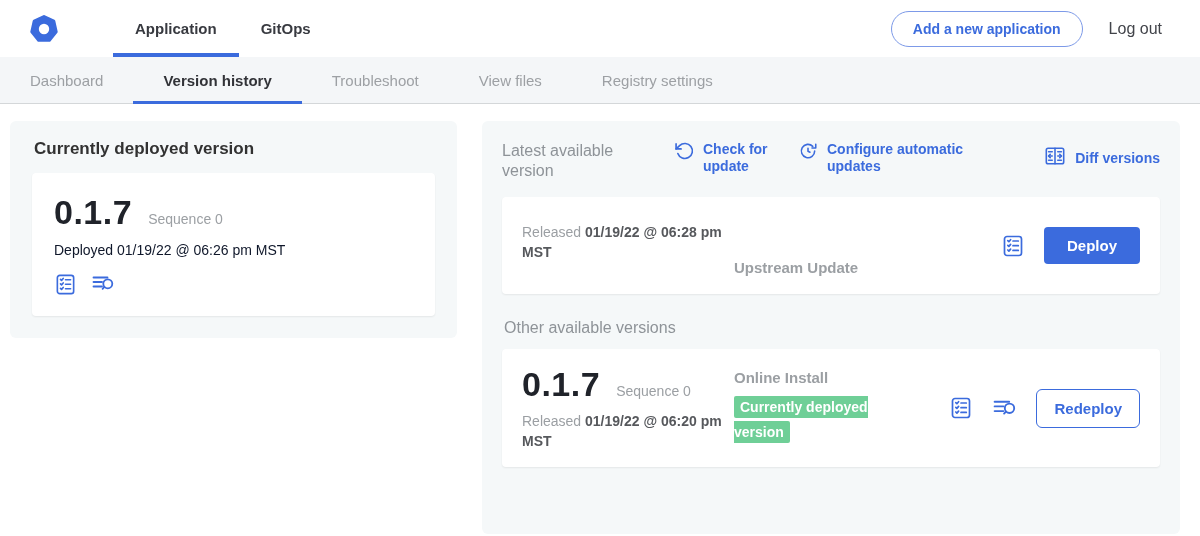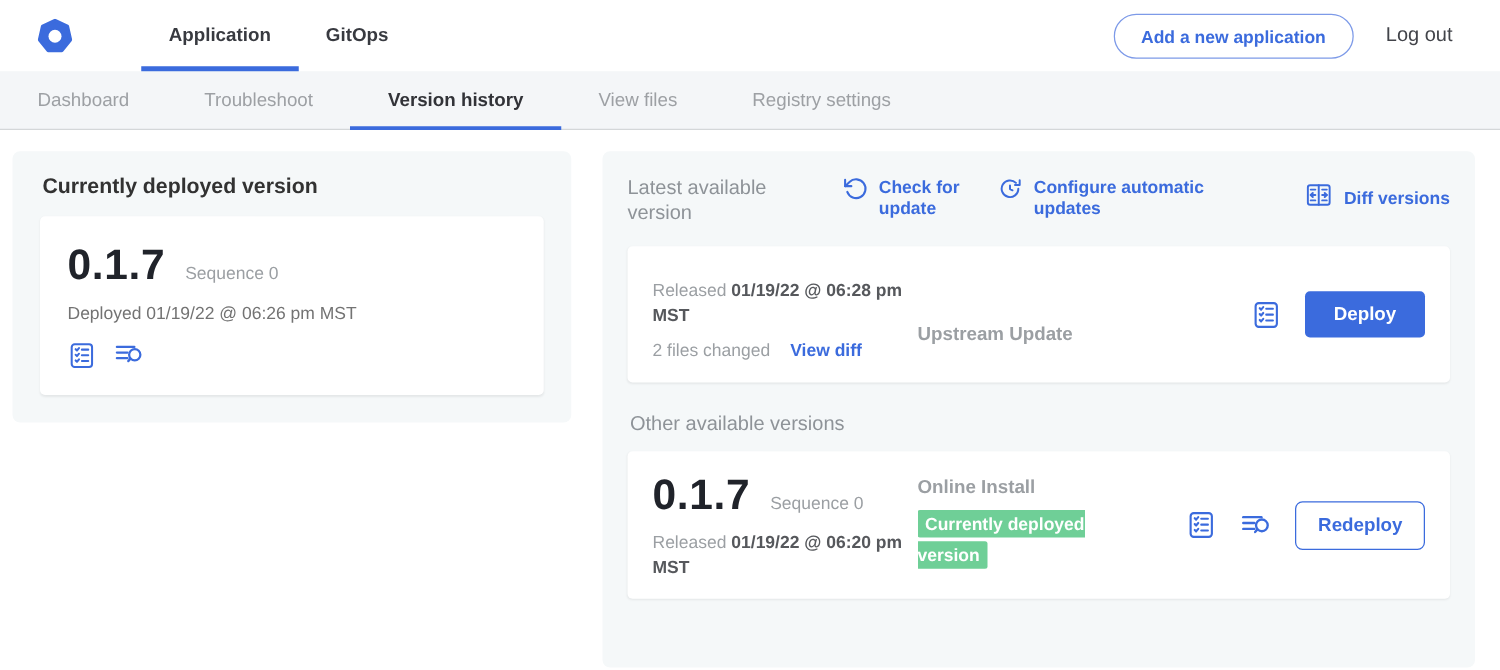--- a/index.html
+++ b/index.html
@@ -32,21 +32,21 @@
   .main { display: flex; align-items: flex-start; gap: 25px; padding: 17px 20px 0 10px; }
   .panel { background: #f5f8f9; border-radius: 6px; }
   .left-panel { width: 447px; padding: 16px 22px 22px; }
   .panel-heading { font-size: 17px; font-weight: 700; color: #323232; margin: 2px 0 14px 2px; }
   .card { background: #fff; border-radius: 4px; box-shadow: 0 1px 2px rgba(0,0,0,.07); }
   .deployed-card { padding: 20px 22px; }
 
   .version-row { display: flex; align-items: baseline; gap: 16px; }
   .version-number { font-size: 34px; font-weight: 800; color: #20232a; letter-spacing: .5px; }
   .sequence { font-size: 14px; color: #9b9fa3; }
-  .deployed-line { margin-top: 10px; font-size: 14px; color: #737373; }
+  .deployed-line { margin-top: 10px; font-size: 14px; color: #0f172a; }
   .icon-row { margin-top: 14px; display: flex; gap: 14px; align-items: center; }
   .icon-btn { display: flex; cursor: pointer; background: none; border: none; padding: 0; }
 
   .right-panel { flex: 1; padding: 20px; min-height: 413px; }
   .avail-header { display: flex; align-items: flex-start; margin-bottom: 16px; }
   .avail-title { width: 132px; font-size: 16px; color: #8e9398; line-height: 1.25; }
   .header-action { display: flex; align-items: flex-start; gap: 9px; color: #3b6bdd;
     font-size: 14px; font-weight: 600; line-height: 1.2; cursor: pointer; }
   .action-check { margin-left: 40px; width: 100px; }
   .action-check .hdr-label { width: 72px; }
@@ -88,22 +88,22 @@
     <div class="topnav-tab">GitOps</div>
   </div>
   <div class="topnav-right">
     <button class="pill-btn">Add a new application</button>
     <span class="logout">Log out</span>
   </div>
 </div>
 
 <div class="subnav">
   <div class="subnav-tab">Dashboard</div>
+  <div class="subnav-tab active">Version history</div>
   <div class="subnav-tab">Troubleshoot</div>
-  <div class="subnav-tab active">Version history</div>
   <div class="subnav-tab">View files</div>
   <div class="subnav-tab">Registry settings</div>
 </div>
 
 <div class="main">
 
   <div class="panel left-panel">
     <div class="panel-heading">Currently deployed version</div>
     <div class="card deployed-card">
       <div class="version-row">
@@ -180,24 +180,20 @@
         <span>Diff versions</span>
       </div>
     </div>
 
     <div class="card version-card">
       <div class="vc-left">
         <div class="released">
           <span>Released</span>
           <b>01/19/22 @ 06:28 pm MST</b>
         </div>
-        <div class="files-row">
-          <span>2 files changed</span>
-          <span class="view-diff">View diff</span>
-        </div>
       </div>
       <div class="vc-mid mid-latest">Upstream Update</div>
       <div class="vc-right">
         <button class="icon-btn">
           <svg width="24" height="24" viewBox="0 0 24 24" fill="none" stroke="#3b6bdd" stroke-width="1.7" stroke-linecap="round" stroke-linejoin="round">
             <rect x="3.5" y="2.5" width="17" height="19" rx="2.5"></rect>
             <polyline points="6.8,6.6 7.9,7.7 9.6,5.7"></polyline>
               <line x1="12" y1="7" x2="17.3" y2="7"></line>
             <polyline points="6.8,11.3 7.9,12.4 9.6,10.4"></polyline>
               <line x1="12" y1="11.7" x2="17.3" y2="11.7"></line>

